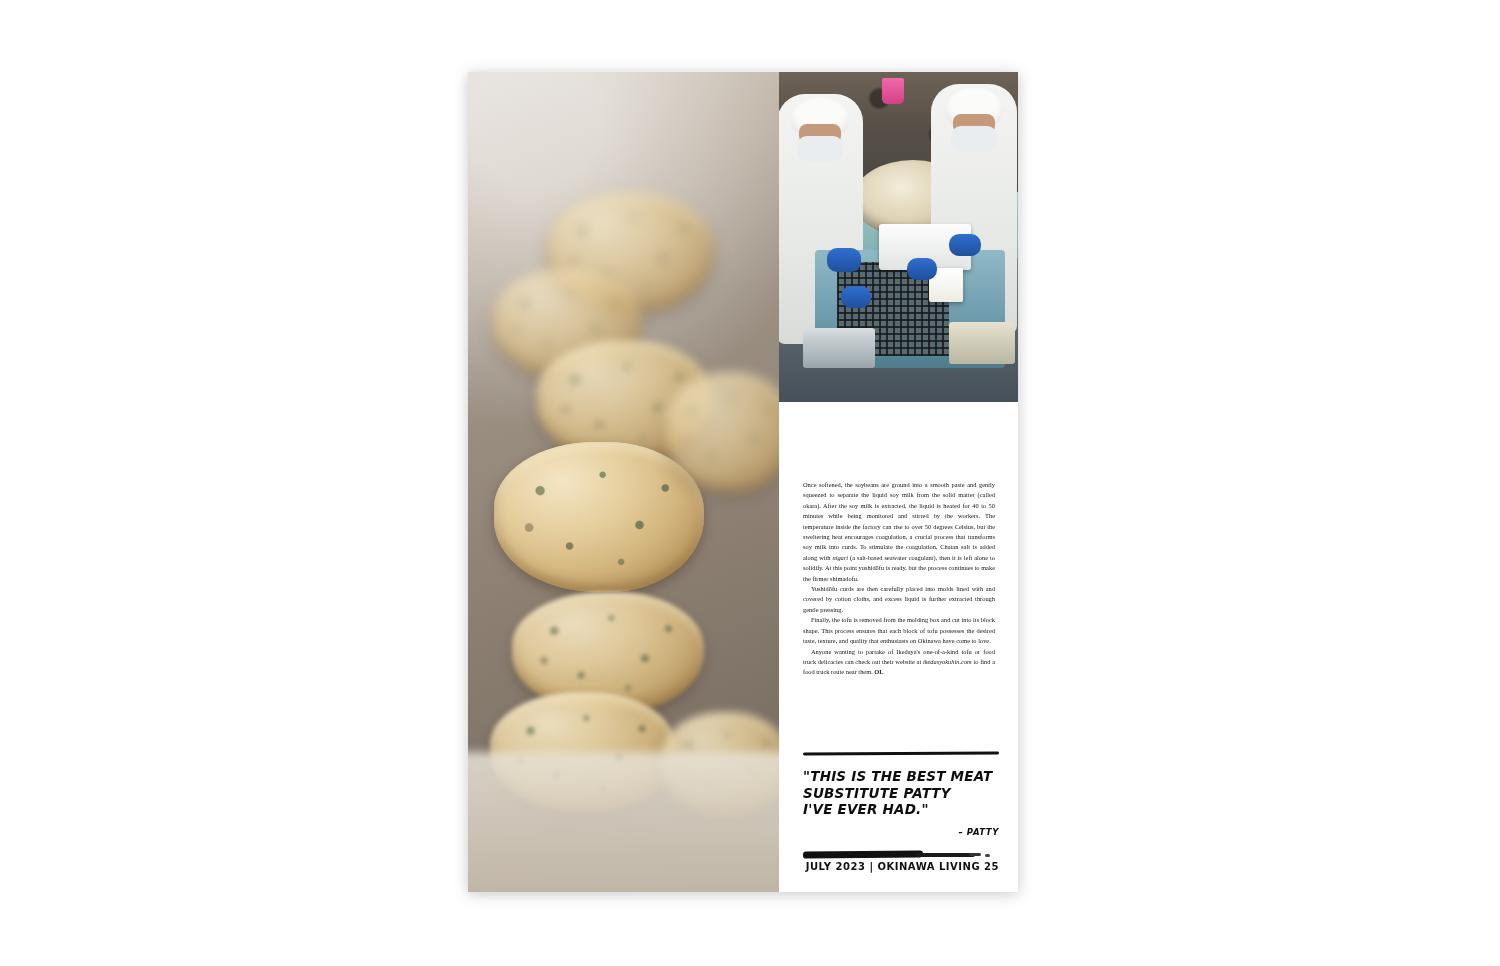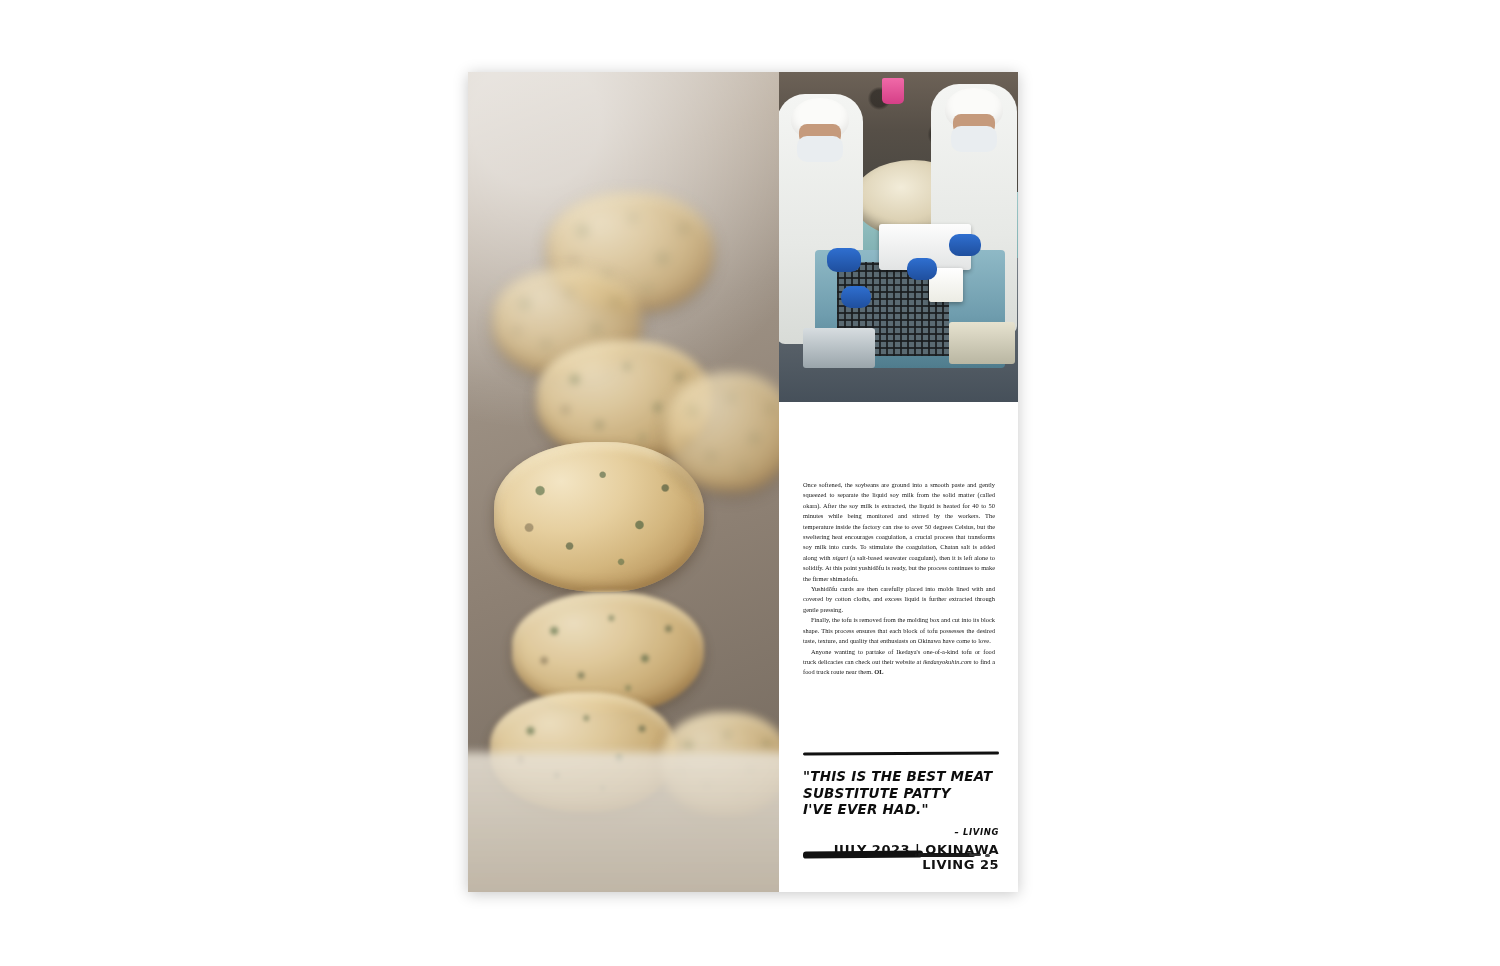--- a/index.html
+++ b/index.html
@@ -278,21 +278,21 @@
 
   
   #footer {
     position: absolute;
     left: 24px;
     bottom: 20px;
     width: 196px;
     text-align: right;
     font-family: "DejaVu Sans", sans-serif;
     font-weight: bold;
-    font-size: 13px;
+    font-size: 10px;
     letter-spacing: 0.5px;
     color: #111111;
   }
 </style>
 </head>
 <body>
 
 <div id="page">
 
   <div id="sheet">
@@ -351,21 +351,21 @@
         <p>Yushidōfu curds are then carefully placed into molds lined with and covered by cotton cloths, and excess liquid is further extracted through gentle pressing.</p>
         <p>Finally, the tofu is removed from the molding box and cut into its block shape. This process ensures that each block of tofu possesses the desired taste, texture, and quality that enthusiasts on Okinawa have come to love.</p>
         <p>Anyone wanting to partake of Ikedaya's one-of-a-kind tofu or food truck delicacies can check out their website at <i>ikedasyokuhin.com</i> to find a food truck route near them.<span class="endmark">&nbsp;OL</span></p>
       </div>
 
       <div id="pullquote-block">
         <div class="rule-top"></div>
         <div id="pullquote">"THIS IS THE BEST MEAT
 SUBSTITUTE PATTY
 I'VE EVER HAD."</div>
-        <div id="attribution">– LIVING</div>
+        <div id="attribution">– PATTY</div>
         <div class="rule-bottom">
           <span class="s1"></span>
           <span class="s2"></span>
           <span class="s3"></span>
           <span class="s4"></span>
         </div>
       </div>
 
       <div id="footer">JULY 2023 | OKINAWA LIVING 25</div>
 

